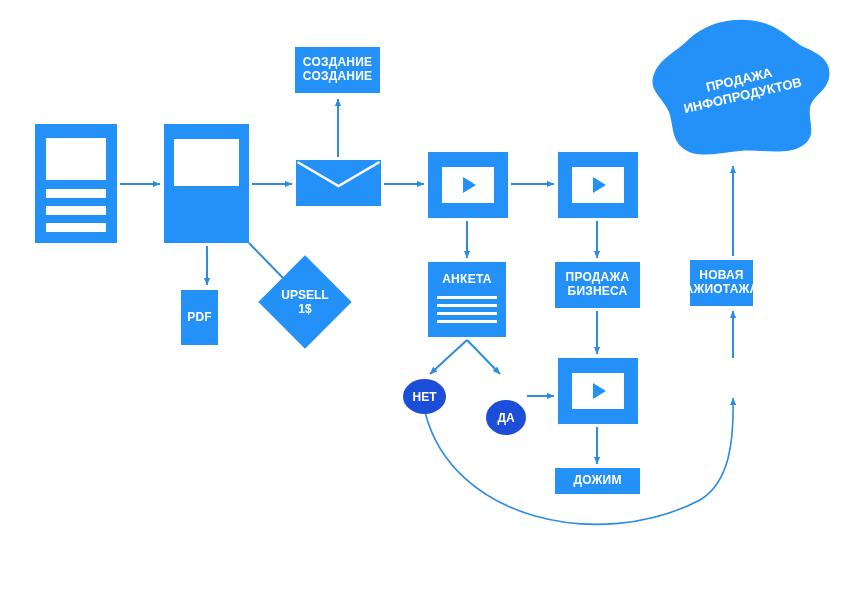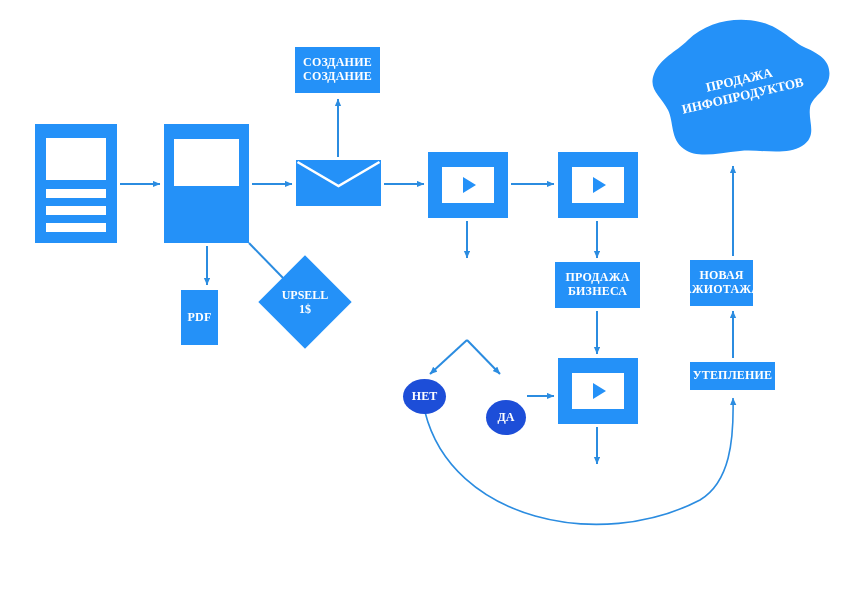--- a/index.html
+++ b/index.html
@@ -10,21 +10,20 @@
   }
   body {
     font-family: "Liberation Sans", sans-serif;
   }
   #canvas {
     position: relative;
     width: 842px;
     height: 595px;
     background: #ffffff;
     overflow: hidden;
-    font-family: Liberation Serif, serif;
   }
   #edges {
     position: absolute;
     left: 0;
     top: 0;
     width: 842px;
     height: 595px;
     pointer-events: none;
   }
   .node {
@@ -278,44 +277,53 @@
       <div class="play"></div>
     </div>
   </div>
 
   <div class="node video" style="left:558px; top:152px; width:80px; height:66px;">
     <div class="screen">
       <div class="play"></div>
     </div>
   </div>
 
+  <div class="node form" style="left:428px; top:262px; width:78px; height:75px;">
+    <div class="ttl">АНКЕТА</div>
+    <div class="lines">
+      <i></i>
+        <i></i>
+        <i></i>
+        <i></i>
+    </div>
+  </div>
 
   <div class="node labelbox" style="left:555px; top:262px; width:85px; height:46px; flex-direction:column;">
     <span>ПРОДАЖА</span>
     <span>БИЗНЕСА</span>
   </div>
 
   <div class="node ellipse" style="left:403px; top:379px; width:43px; height:35px;">
     <span>НЕТ</span>
   </div>
 
   <div class="node ellipse" style="left:486px; top:400px; width:40px; height:35px;">
     <span>ДА</span>
   </div>
 
   <div class="node video" style="left:558px; top:358px; width:80px; height:66px;">
     <div class="screen">
       <div class="play"></div>
     </div>
   </div>
 
-
-  <div class="node labelbox" style="left:690px; top:362px; width:85px; height:28px;">
-    <span>УТЕПЛЕНИЕ</span>
-  </div>
+  <div class="node labelbox" style="left:555px; top:468px; width:85px; height:26px;">
+    <span>ДОЖИМ</span>
+  </div>
+
 
   <div class="node labelbox" style="left:690px; top:260px; width:63px; height:46px; flex-direction:column;">
     <span>НОВАЯ</span>
     <span>АЖИОТАЖА</span>
   </div>
 
   <div class="node blob" style="left:648px; top:18px; width:186px; height:140px;">
     <svg width="186" height="140" viewBox="0 0 186 140" xmlns="http://www.w3.org/2000/svg">
       <path fill="#2491f8" d="M40,22 C58,4 88,-2 112,4 C134,9 144,24 158,30
                C172,36 184,44 181,60 C178,74 164,78 162,90

